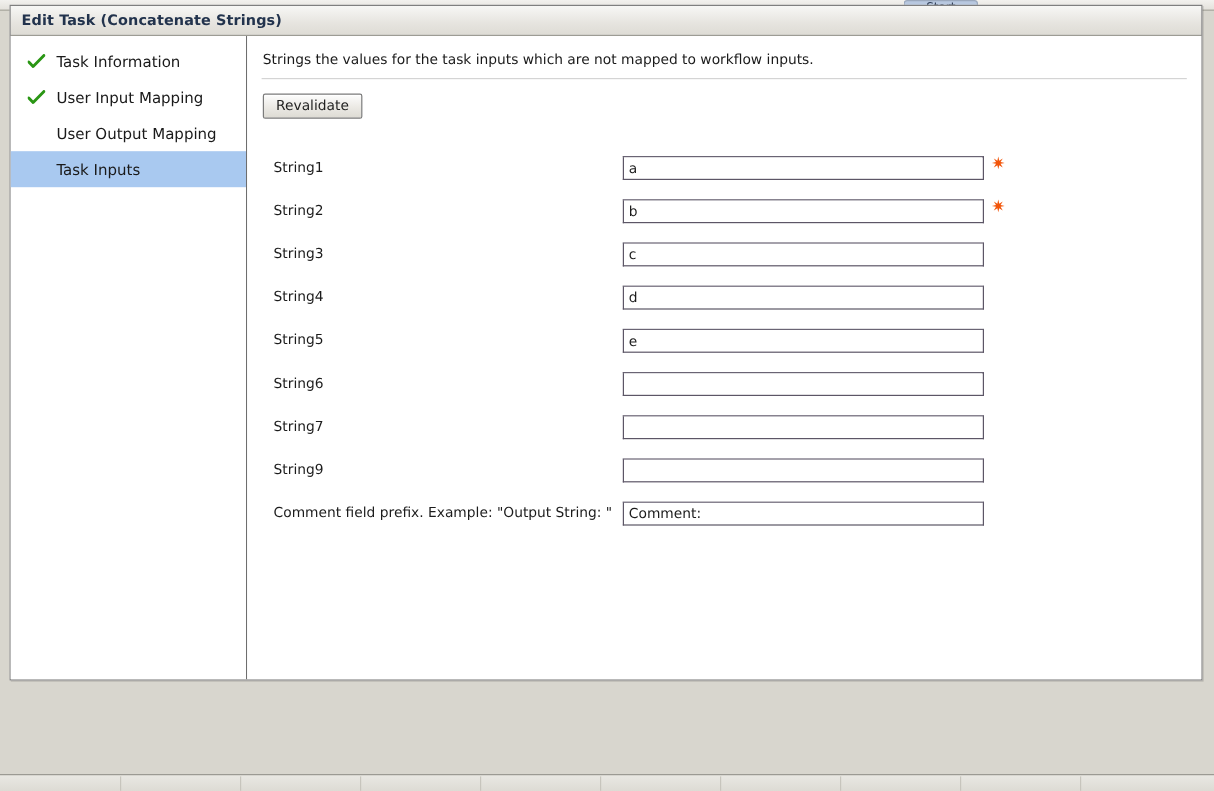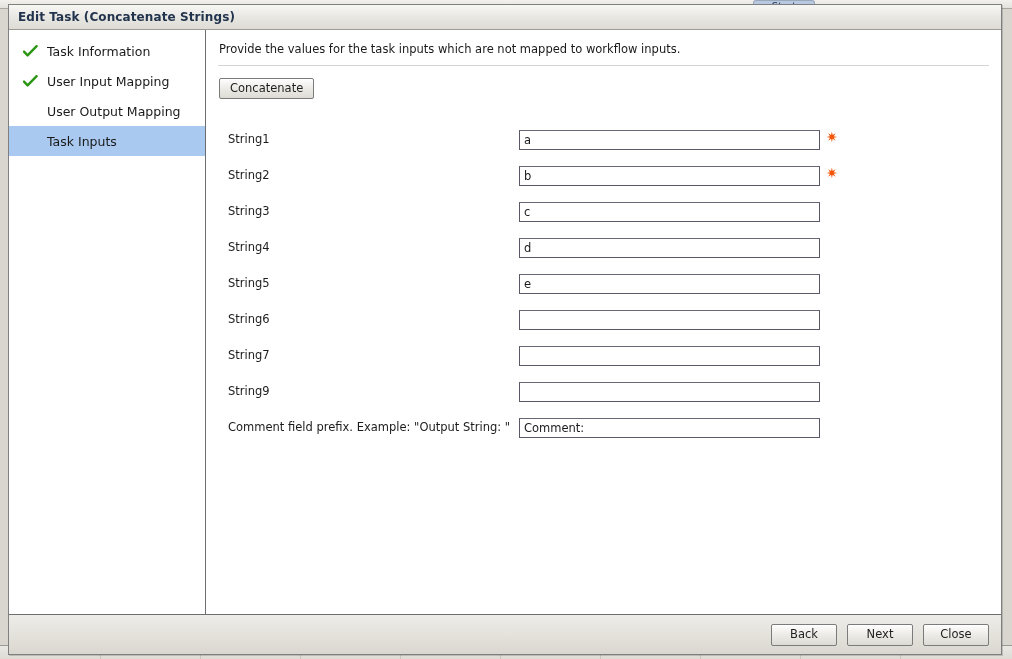--- a/index.html
+++ b/index.html
@@ -50,21 +50,21 @@
   .bg-bottom .seg {
     position: absolute;
     top: 1px; height: 12px;
     border-right: 1px solid #c7c5bd;
   }
 
   
   .dialog {
     position: absolute;
     left: 8px; top: 4px;
-    width: 994px; height: 651px;
+    width: 994px; height: 563px;
     background: #e5e5e5;
     border: 1px solid #7f7f7f;
     box-shadow: 1px 1px 0 rgba(0,0,0,0.16);
     box-sizing: border-box;
     display: flex;
     flex-direction: column;
   }
 
   .titlebar {
     height: 25px;
@@ -283,25 +283,25 @@
 
       <div class="nav-item selected">
         <span class="nav-check"></span>
         <span class="nav-label">Task Inputs</span>
       </div>
 
     </div>
 
     <div class="content">
 
-      <div class="content-desc">Provide the values for the task inputs which are not mapped to workflow inputs.</div>
+      <div class="content-desc">Strings the values for the task inputs which are not mapped to workflow inputs.</div>
       <div class="content-sep"></div>
 
       <div class="revalidate-wrap">
-        <button class="btn">Concatenate</button>
+        <button class="btn">Revalidate</button>
       </div>
 
       <div class="form">
 
         <div class="form-row">
           <span class="row-label">String1</span>
           <span class="row-field">
             <input class="txt" type="text" value="a" style="">
           </span>
           <span class="req-star">✷</span>
@@ -364,19 +364,14 @@
             <input class="txt" type="text" value="Comment:" style="">
           </span>
         </div>
 
       </div>
 
     </div>
 
   </div>
 
-  <div class="footer">
-    <button class="btn">Back</button>
-    <button class="btn">Next</button>
-    <button class="btn">Close</button>
-  </div>
 
 </div>
 
 </body></html>

